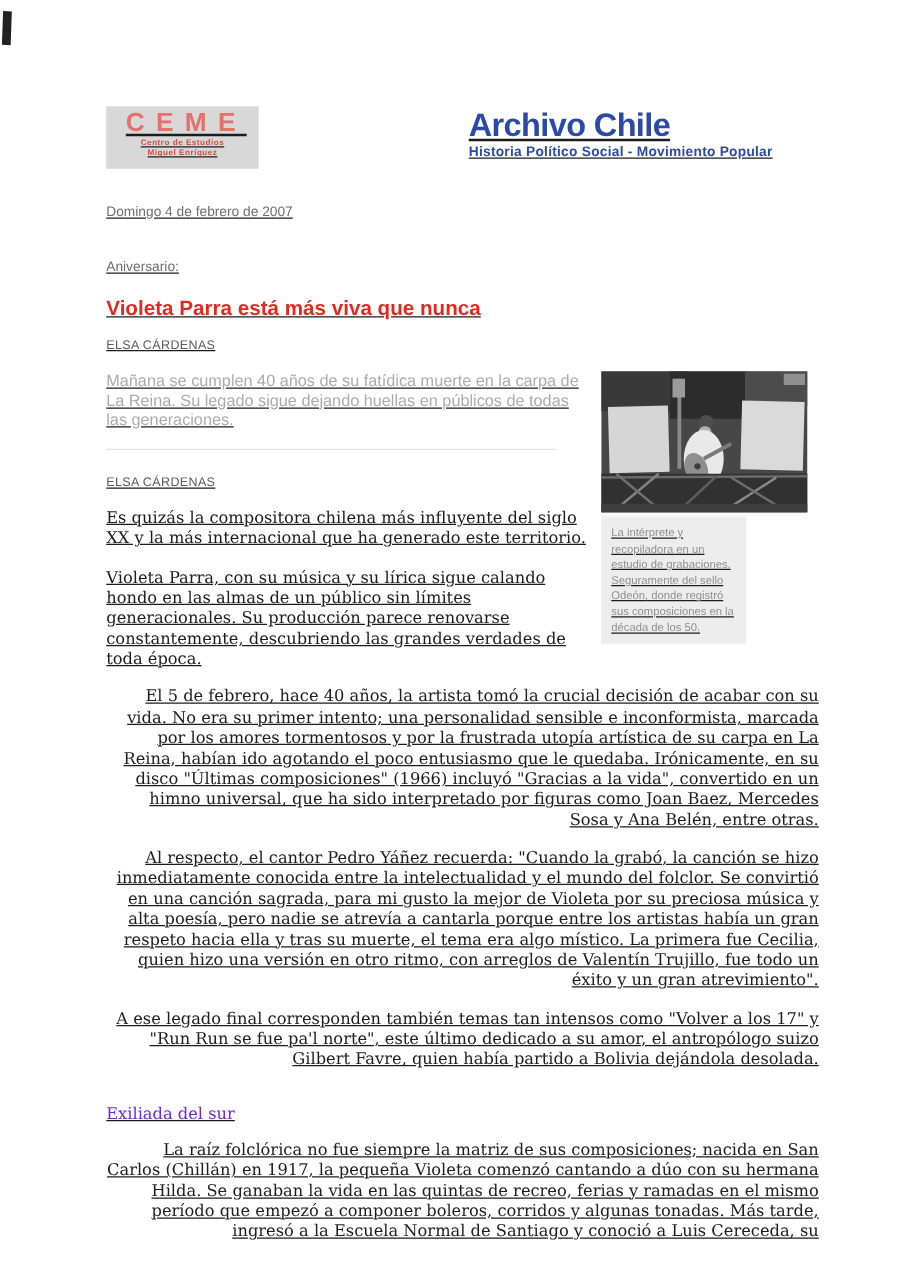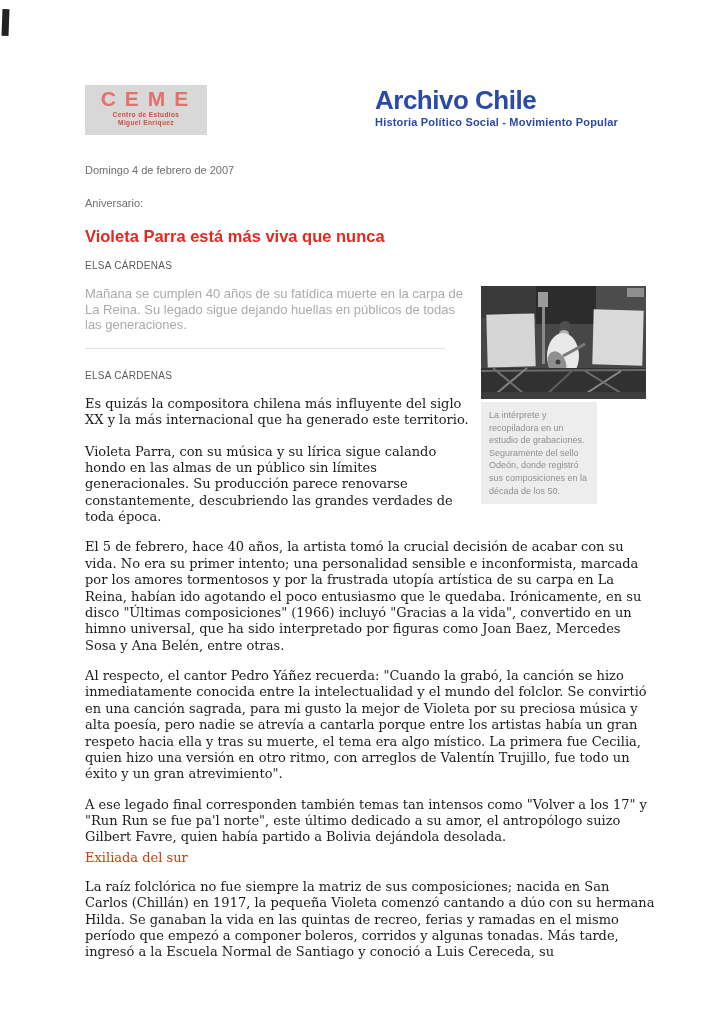--- a/index.html
+++ b/index.html
@@ -4,21 +4,21 @@
 <style>
   html,body { margin:0; padding:0; background:#ffffff; }
   .page {
     position:relative; width:720px; height:1020px; background:#ffffff;
     overflow:hidden; font-family:"DejaVu Serif", serif; color:#1c1c1c;
   }
   .scan-artifact {
     position:absolute; left:2px; top:9px; width:7px; height:27px;
     background:#222; transform:rotate(2deg);
   }
-  .content { position:absolute; left:85px; top:85px; width:570px; }
+  .content { position:absolute; left:85px; top:85px; width:570px;text-decoration:underline; }
 
   
   .header { display:flex; align-items:flex-start; }
   .ceme-box {
     width:122px; height:50px; background:#d8d8d8; text-align:center;
     box-sizing:border-box; padding-top:3px;
   }
   .ceme-letters {
     font-family:"Liberation Sans", sans-serif; font-weight:bold;
     font-size:21px; letter-spacing:9px; color:#e4716a; line-height:1;
@@ -34,21 +34,21 @@
     font-family:"Liberation Sans", sans-serif; font-weight:bold;
     font-size:26px; color:#2b4aa5; line-height:1; letter-spacing:-0.5px;
   }
   .archivo-sub {
     font-family:"Liberation Sans", sans-serif; font-weight:bold;
     font-size:11px; color:#2b4aa5; margin-top:3px; letter-spacing:0.2px;
   }
 
   
   .date   { margin-top:29px; font-family:"Liberation Sans", sans-serif; font-size:11px; color:#6e6e6e; }
-  .kicker { margin-top:21px; font-family:"Liberation Sans", sans-serif; font-size:11px; color:#6e6e6e; }
+  .kicker { margin-top:32px; font-family:"Liberation Sans", sans-serif; font-size:11px; color:#6e6e6e; }
   .title  { margin-top:18px;  font-family:"Liberation Sans", sans-serif; font-size:16.5px; font-weight:bold; color:#e02a21; }
   .author { margin-top:14px; font-family:"Liberation Sans", sans-serif; font-size:10px; color:#5a5a5a; letter-spacing:0.3px; }
 
   
   .cols { display:flex; margin-top:15px; }
   .col-left { width:388px; margin-right:8px; }
   .lead {
     font-family:"Liberation Sans", sans-serif; font-size:13px;
     color:#ababab; line-height:1.2; margin:0;
   }
@@ -60,22 +60,22 @@
   .photo-frame { width:165px; height:113px; }
   .photo-frame svg { display:block; }
   .caption {
     box-sizing:border-box; width:116px; background:#ededed;
     padding:7px 8px; margin-top:3px;
     font-family:"Liberation Sans", sans-serif; font-size:9px;
     color:#8f8f8f; line-height:1.4;
   }
 
   
-  .p-body  { font-size:13px; line-height:1.26; margin:14px 0 0 0; color:#1c1c1c; width:570px; }
-  .subhead { font-size:13px; margin:4px 0 0 0; color:#c2410c; }
+  .p-body  { font-size:13px; line-height:1.26; margin:14px 0 0 0; color:#1c1c1c; width:570px;text-align:right; }
+  .subhead { font-size:13px; margin:27px 0 0 0; color:#6d28d9; }
 </style>
 </head>
 <body>
 
 <div class="page">
   <div class="scan-artifact"></div>
 
   <div class="content">
 
     <div class="header">

